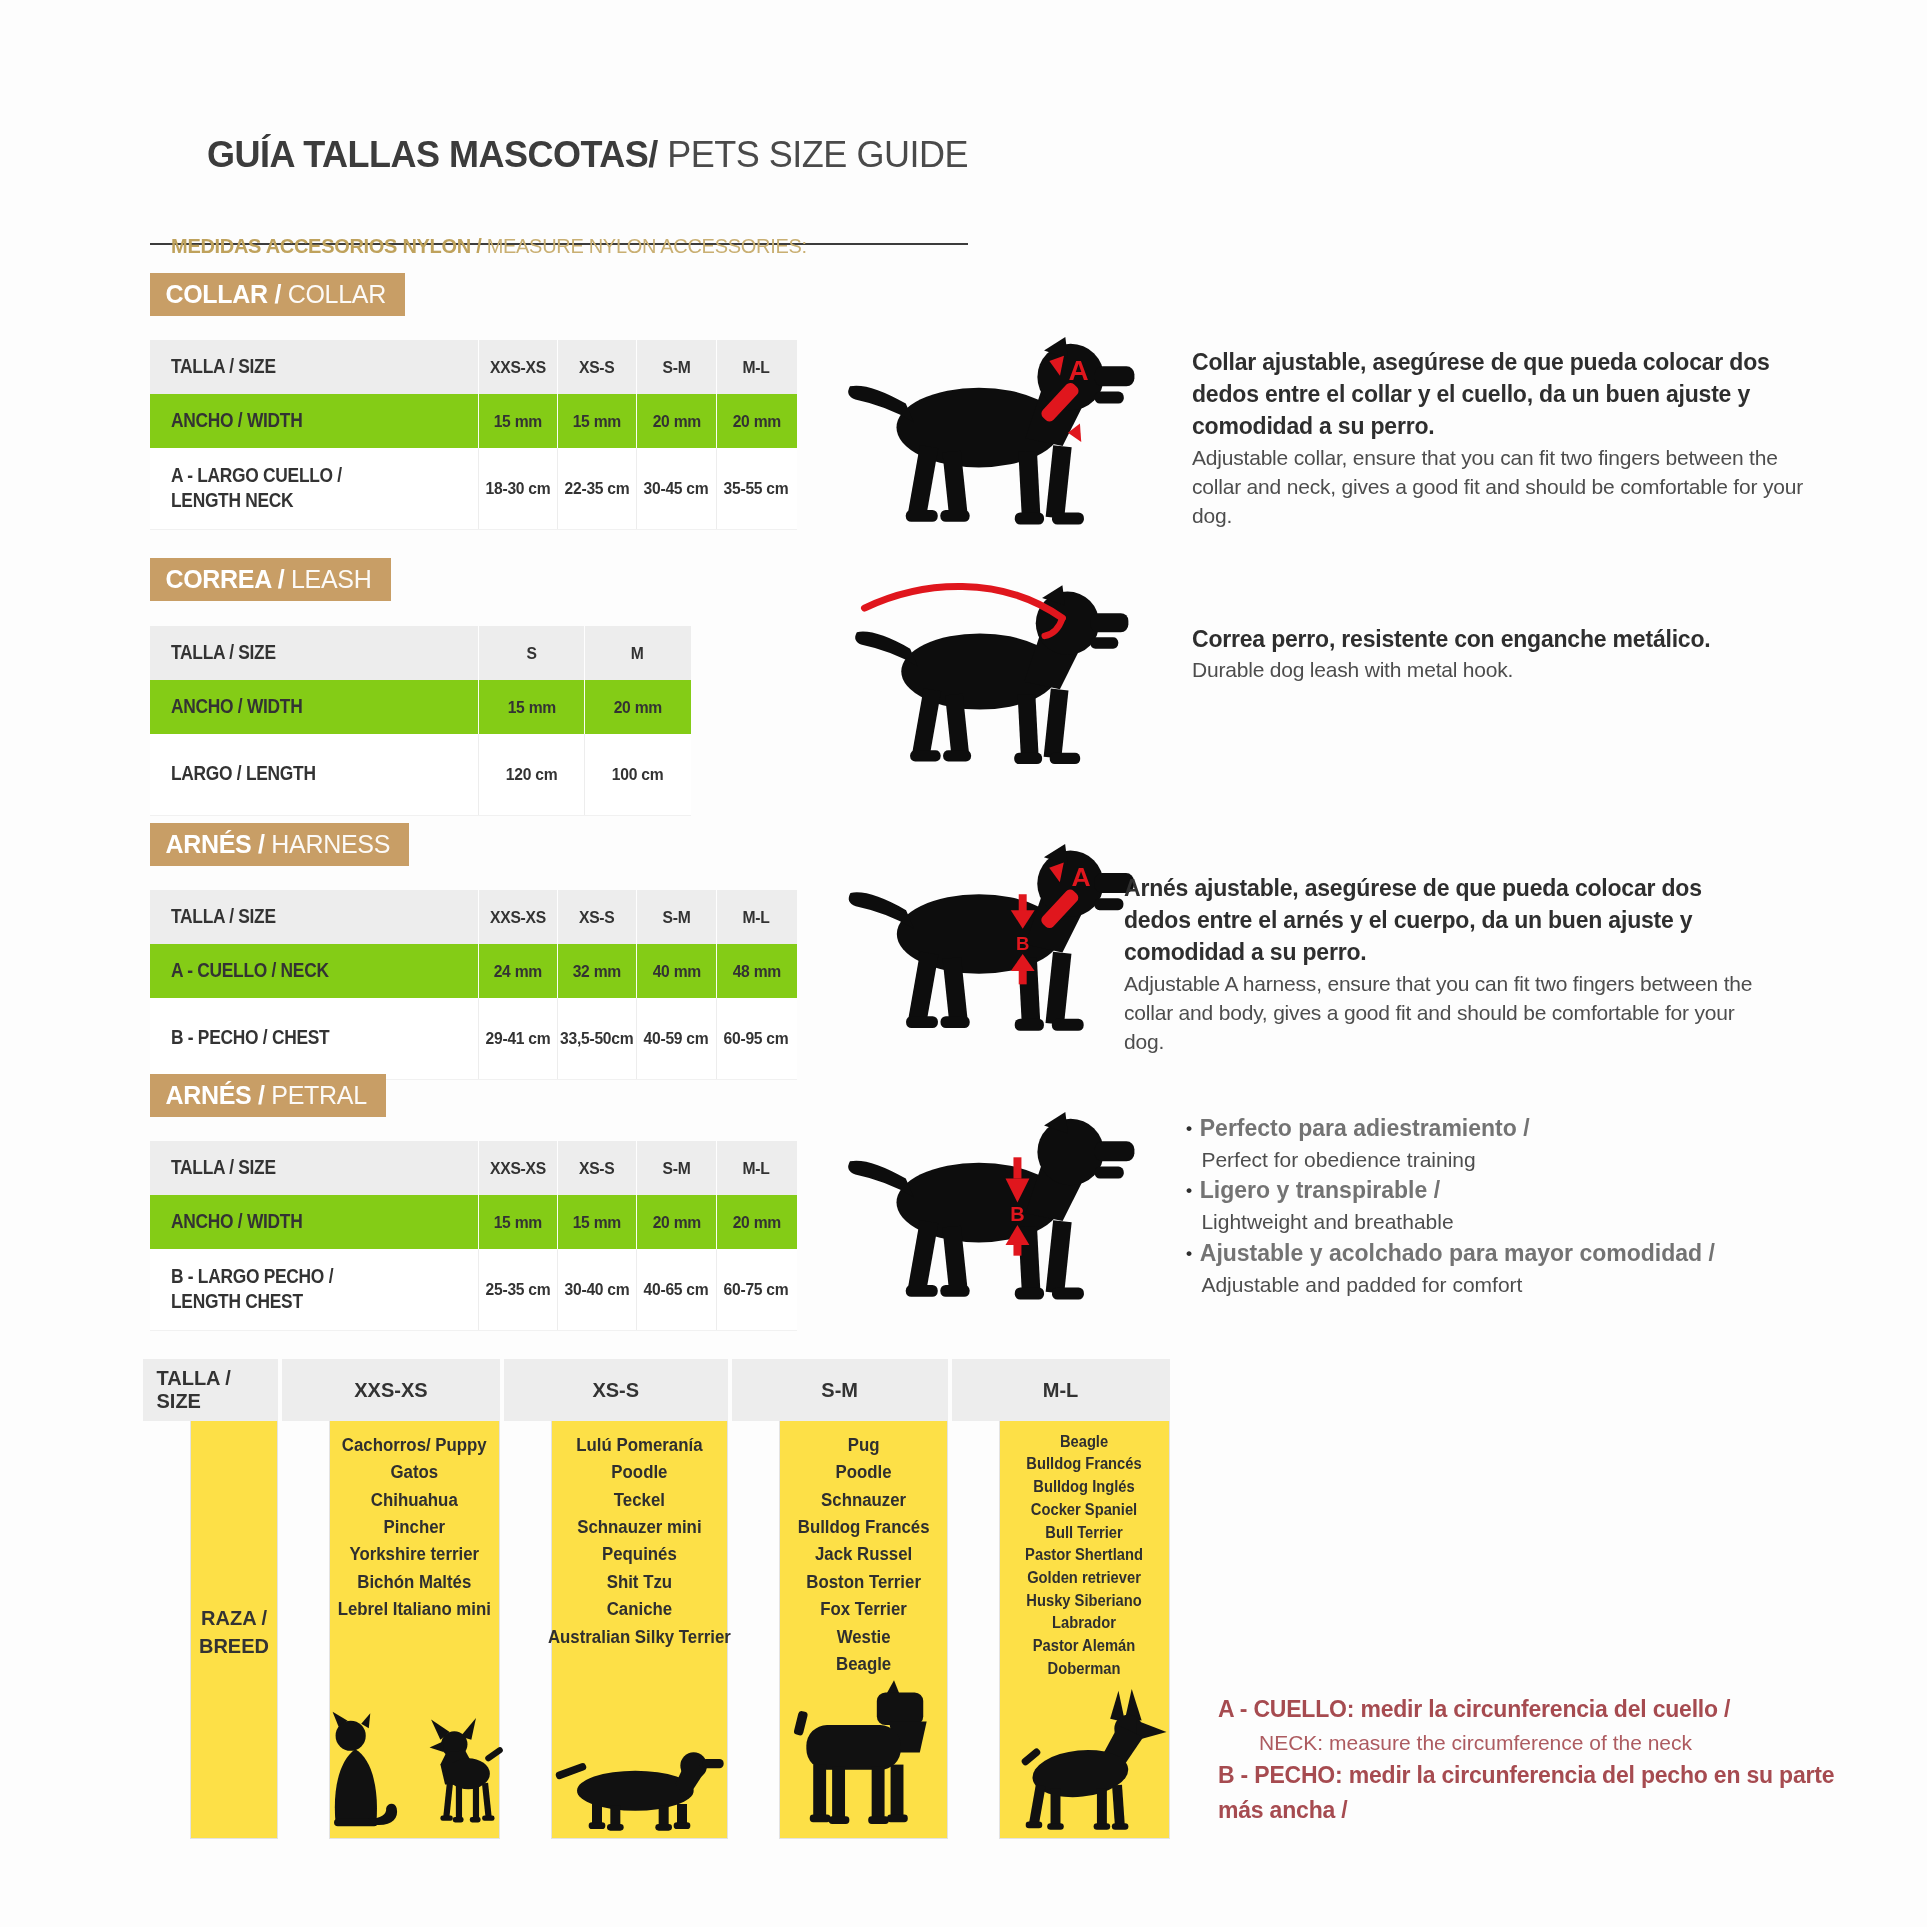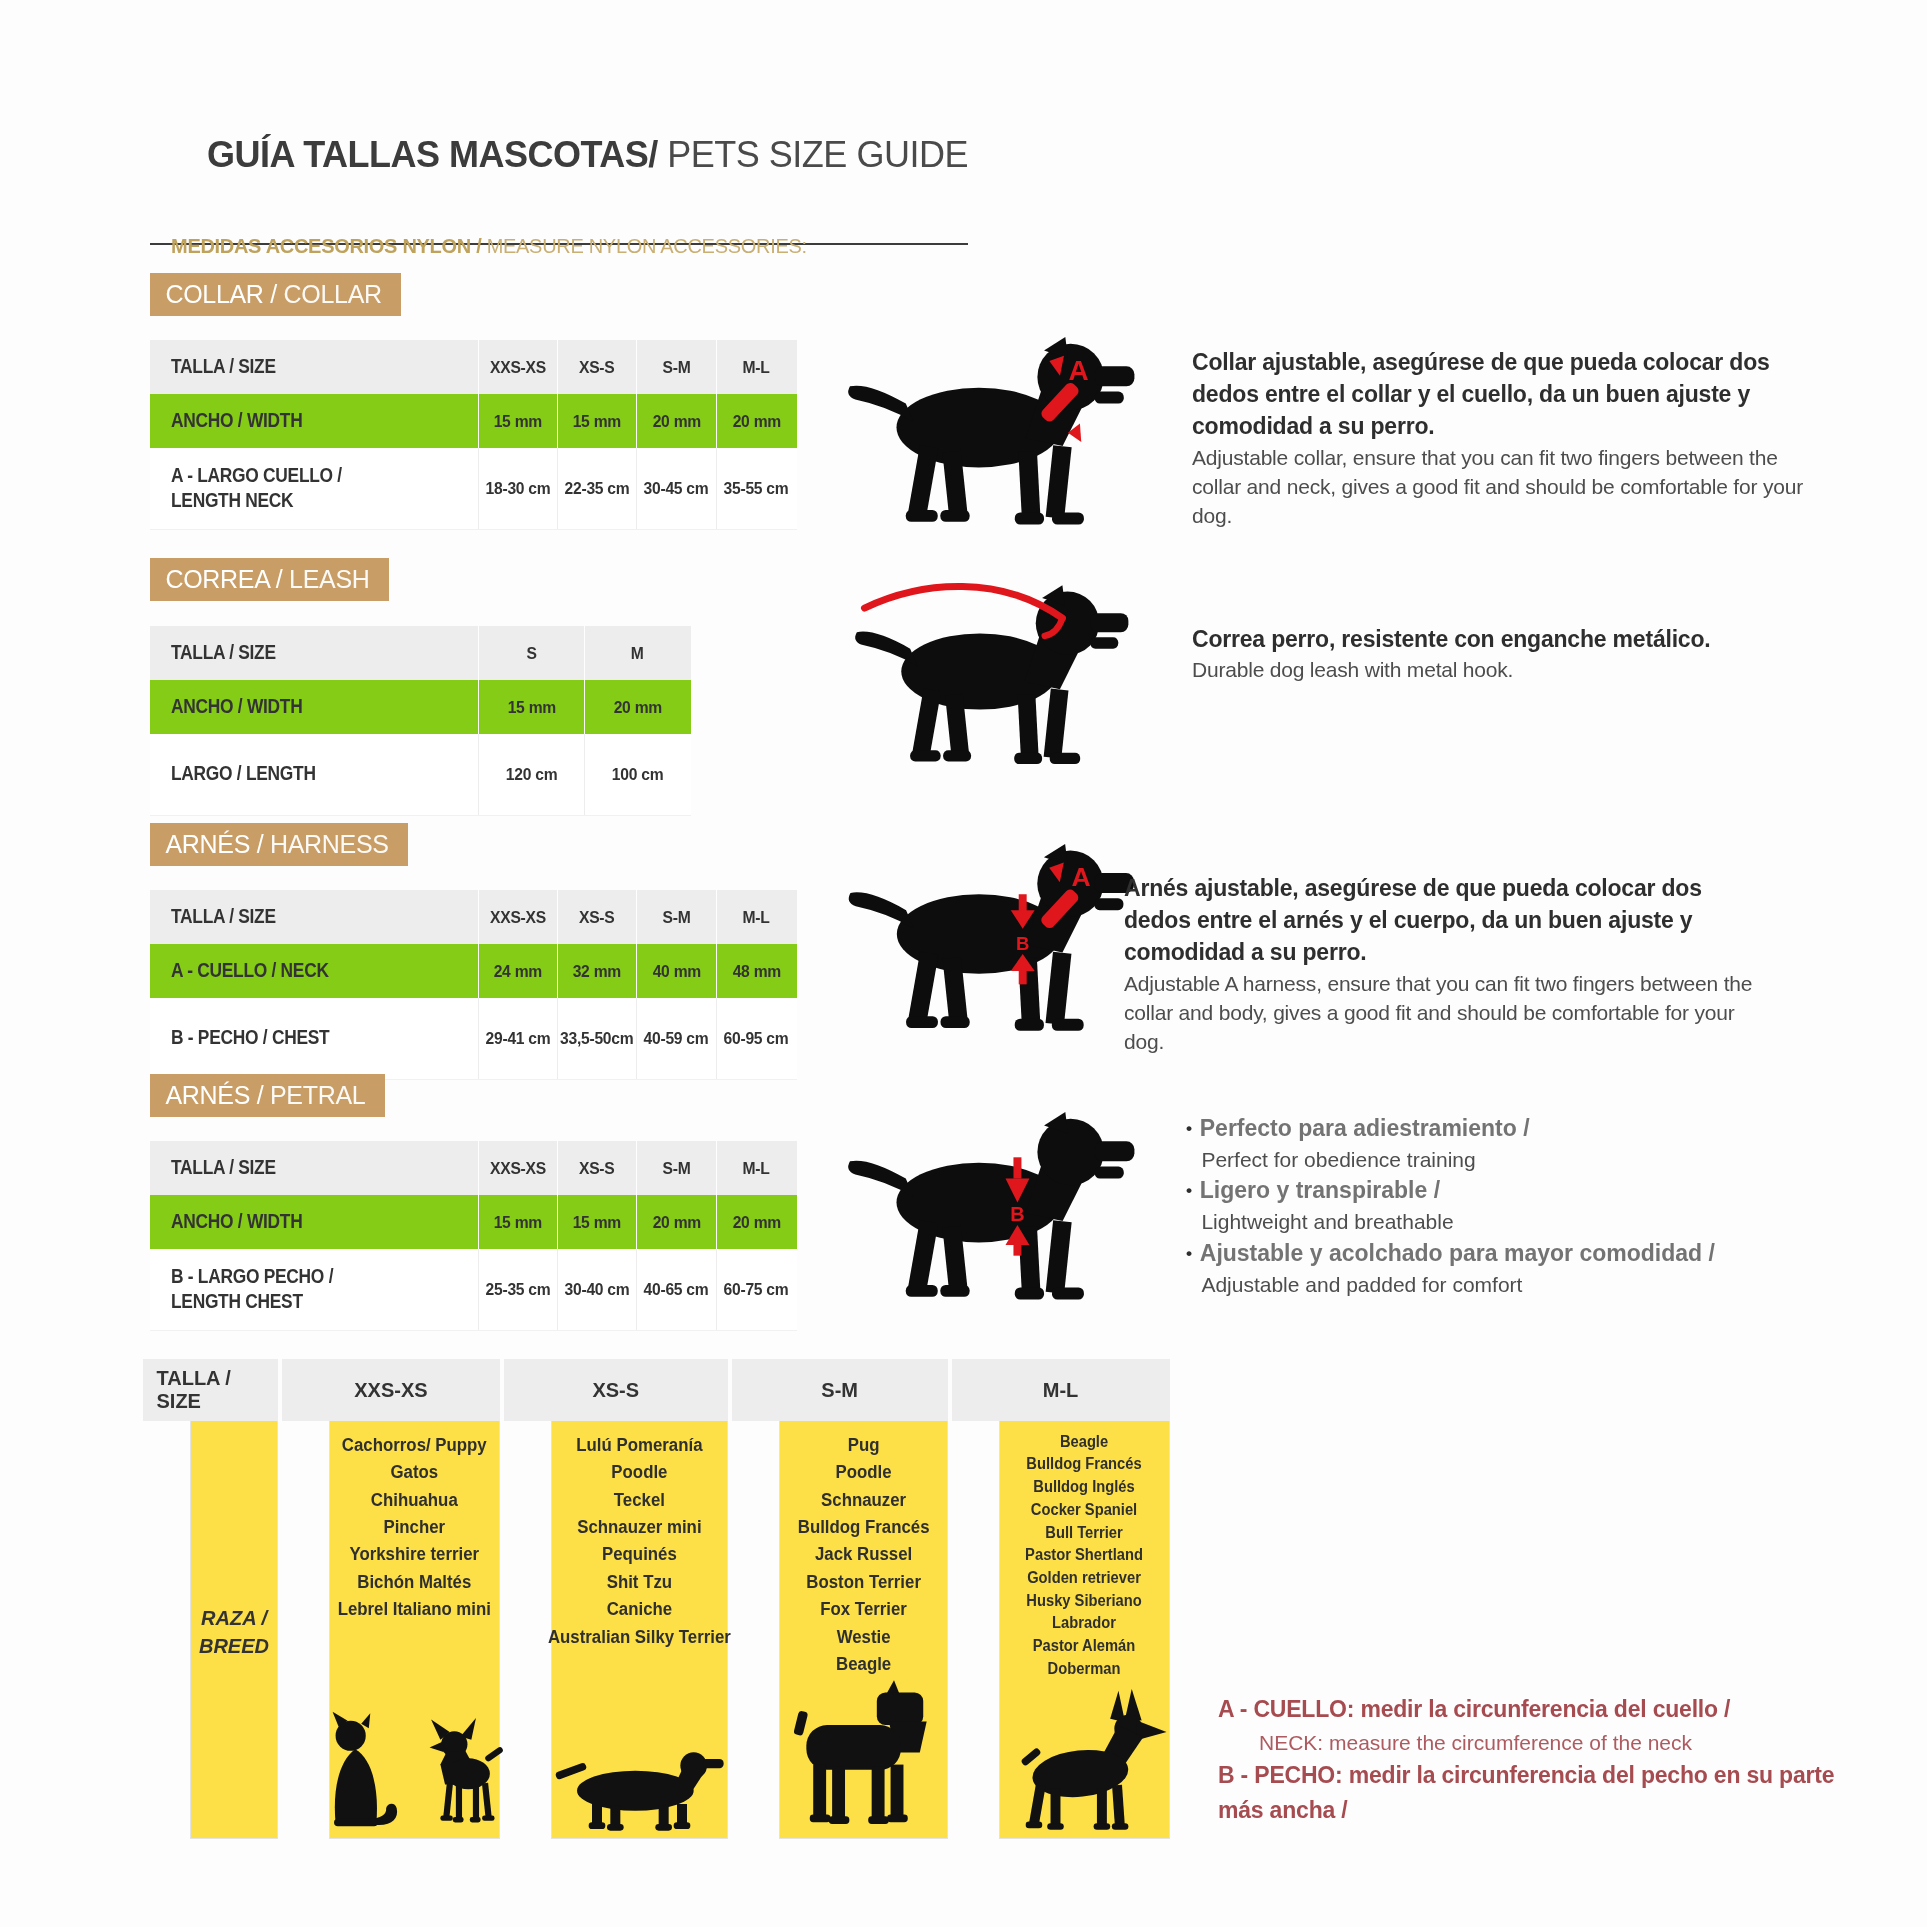--- a/index.html
+++ b/index.html
@@ -13,21 +13,21 @@
               border-bottom:2.9px solid #3c3c3c;padding-bottom:25px;display:inline-block;}
   .main-title .b{font-weight:700;}
   .main-title .l{font-weight:400;color:#4a4a4a;}
   .sub-title{font-size:20px;letter-spacing:-0.3px;color:#bfa25c;}
   .sub-title .b{font-weight:700;}
   .sub-title .l{font-weight:400;color:#c9af72;}
 
   
   .badge{display:inline-block;background:#c89e66;color:#fff;padding:6.8px 19.3px 7.7px 15.4px;
          font-size:25px;letter-spacing:-0.3px;white-space:pre-wrap;}
-  .badge .b{font-weight:400;}
+  .badge .b{font-weight:700;}
   .badge .l{font-weight:400;opacity:.95;}
 
   
   .stable{display:flex;flex-direction:column;}
   .strow{display:grid;align-items:center;min-height:54px;}
   .strow.r0{background:#ededed;}
   .strow.r1{background:#84cc16;}
   .strow.r2{background:#ffffff;min-height:81px;border-bottom:1.9px solid #f1f1f1;}
   .tcell{height:100%;display:flex;align-items:center;justify-content:center;
          font-weight:700;font-size:17.4px;color:#333;}
@@ -53,21 +53,21 @@
   .breedtable{display:flex;flex-direction:column;}
   .bhead,.bbody{display:grid;grid-template-columns:135px 218px 224px 216px 218px;column-gap:3.9px;}
   .bh{background:#ededed;min-height:62px;display:flex;align-items:center;justify-content:center;
       font-weight:700;font-size:20px;color:#333;}
   .bh:first-child{justify-content:flex-start;padding-left:13.5px;}
   .bcol{border:1px solid #e3e3e3;border-top:none;background:#fde047;min-height:388px;
         display:flex;flex-direction:column;align-items:center;padding:9.7px 0 3.9px 0;box-sizing:border-box;margin-left:47px;}
   .breed{font-size:18.3px;font-weight:700;color:#2f2f2f;line-height:1.5;text-align:center;
          transform:scaleX(.92);white-space:nowrap;}
   .bcol.small .breed{font-size:16px;line-height:1.42;}
-  .raza{justify-content:center;font-weight:700;font-size:20px;color:#333;line-height:1.4;text-align:center;font-style:italic;}
+  .raza{justify-content:center;font-weight:700;font-size:20px;color:#333;line-height:1.4;text-align:center;}
   .sil{margin-top:auto;}
   .sil-pair{margin-top:auto;display:flex;align-items:flex-end;gap:9.7px;}
 
   
   .notes{line-height:1.5;color:#a64b50;}
   .note-es{font-weight:700;font-size:23px;letter-spacing:-0.2px;}
   .note-en{font-weight:400;font-size:21px;padding-left:41px;color:#ad5b60;}
 
   
   .dogimg text{font-family:"Liberation Sans",sans-serif;font-weight:700;fill:#e0161d;}

